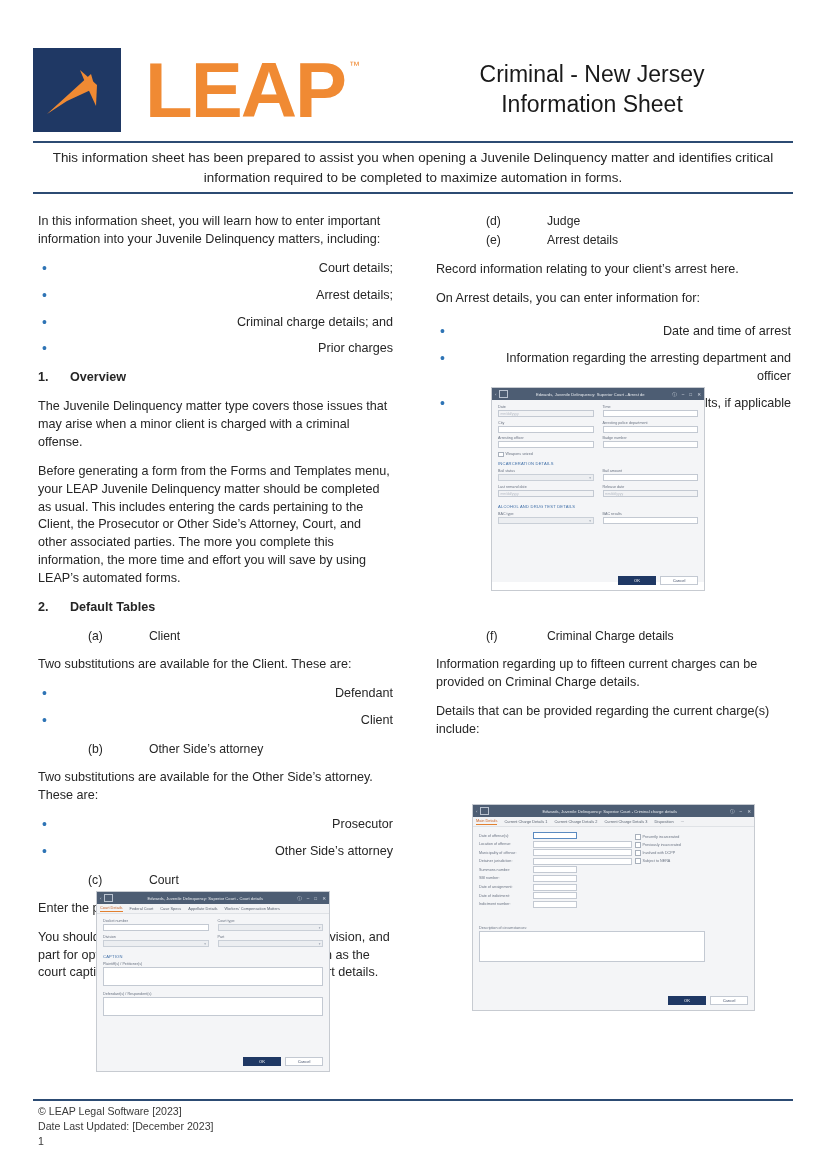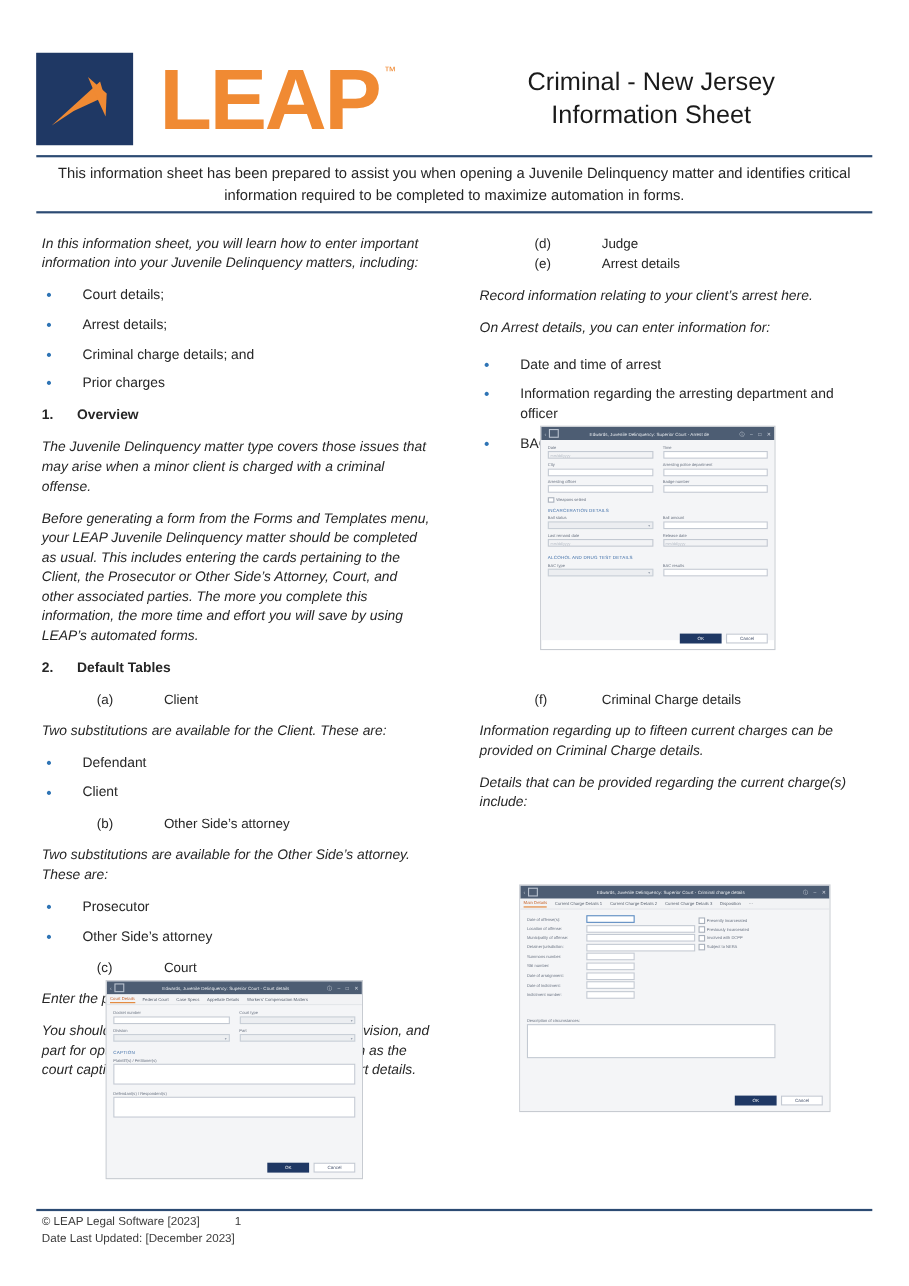--- a/index.html
+++ b/index.html
@@ -98,21 +98,20 @@
     width: 355px;
     font-size: 12.6px;
     line-height: 1.42;
     color: #262626;
   }
   .col-left  { left: 38px; }
   .col-right { left: 436px; }
 
   p.para {
     margin: 0 0 11px 0;
-    font-style: italic;
   }
 
   .numhead {
     display: flex;
     font-weight: bold;
     font-size: 12.6px;
     margin: 0 0 11px 0;
   }
   .numhead .num { width: 32px; flex: 0 0 32px; }
 
@@ -122,20 +121,21 @@
     padding-left: 50px;
     font-size: 12.2px;
   }
   .sublabel .alpha { width: 61px; flex: 0 0 61px; }
   .sublabel.spaced { margin-bottom: 11px; }
 
   ul.bullets {
     list-style: none;
     margin: 0 0 11px 0;
     padding: 0;
+    text-align: right;
   }
   ul.bullets li {
     position: relative;
     padding-left: 37px;
     margin-bottom: 9px;
     line-height: 1.42;
   }
   ul.bullets li:last-child { margin-bottom: 0; }
   ul.bullets li::before {
     content: "\2022";
@@ -314,24 +314,25 @@
     position: absolute;
     left: 33px; top: 1099px;
     width: 760px;
     border-top: 2.5px solid #2c4b73;
   }
   .footer {
     position: absolute;
     left: 38px; top: 1104px;
     width: 755px;
     display: flex;
-    justify-content: flex-start;
+    justify-content: center;
     font-size: 10.6px;
     color: #3a3a3a;
     line-height: 1.42;
+    flex-direction: column;
   }
   .footer .left-lines span { display: block; }
 </style>
 </head>
 <body>
 
 <div class="page">
 
   <div class="header">
     <div class="logo-wrap">

